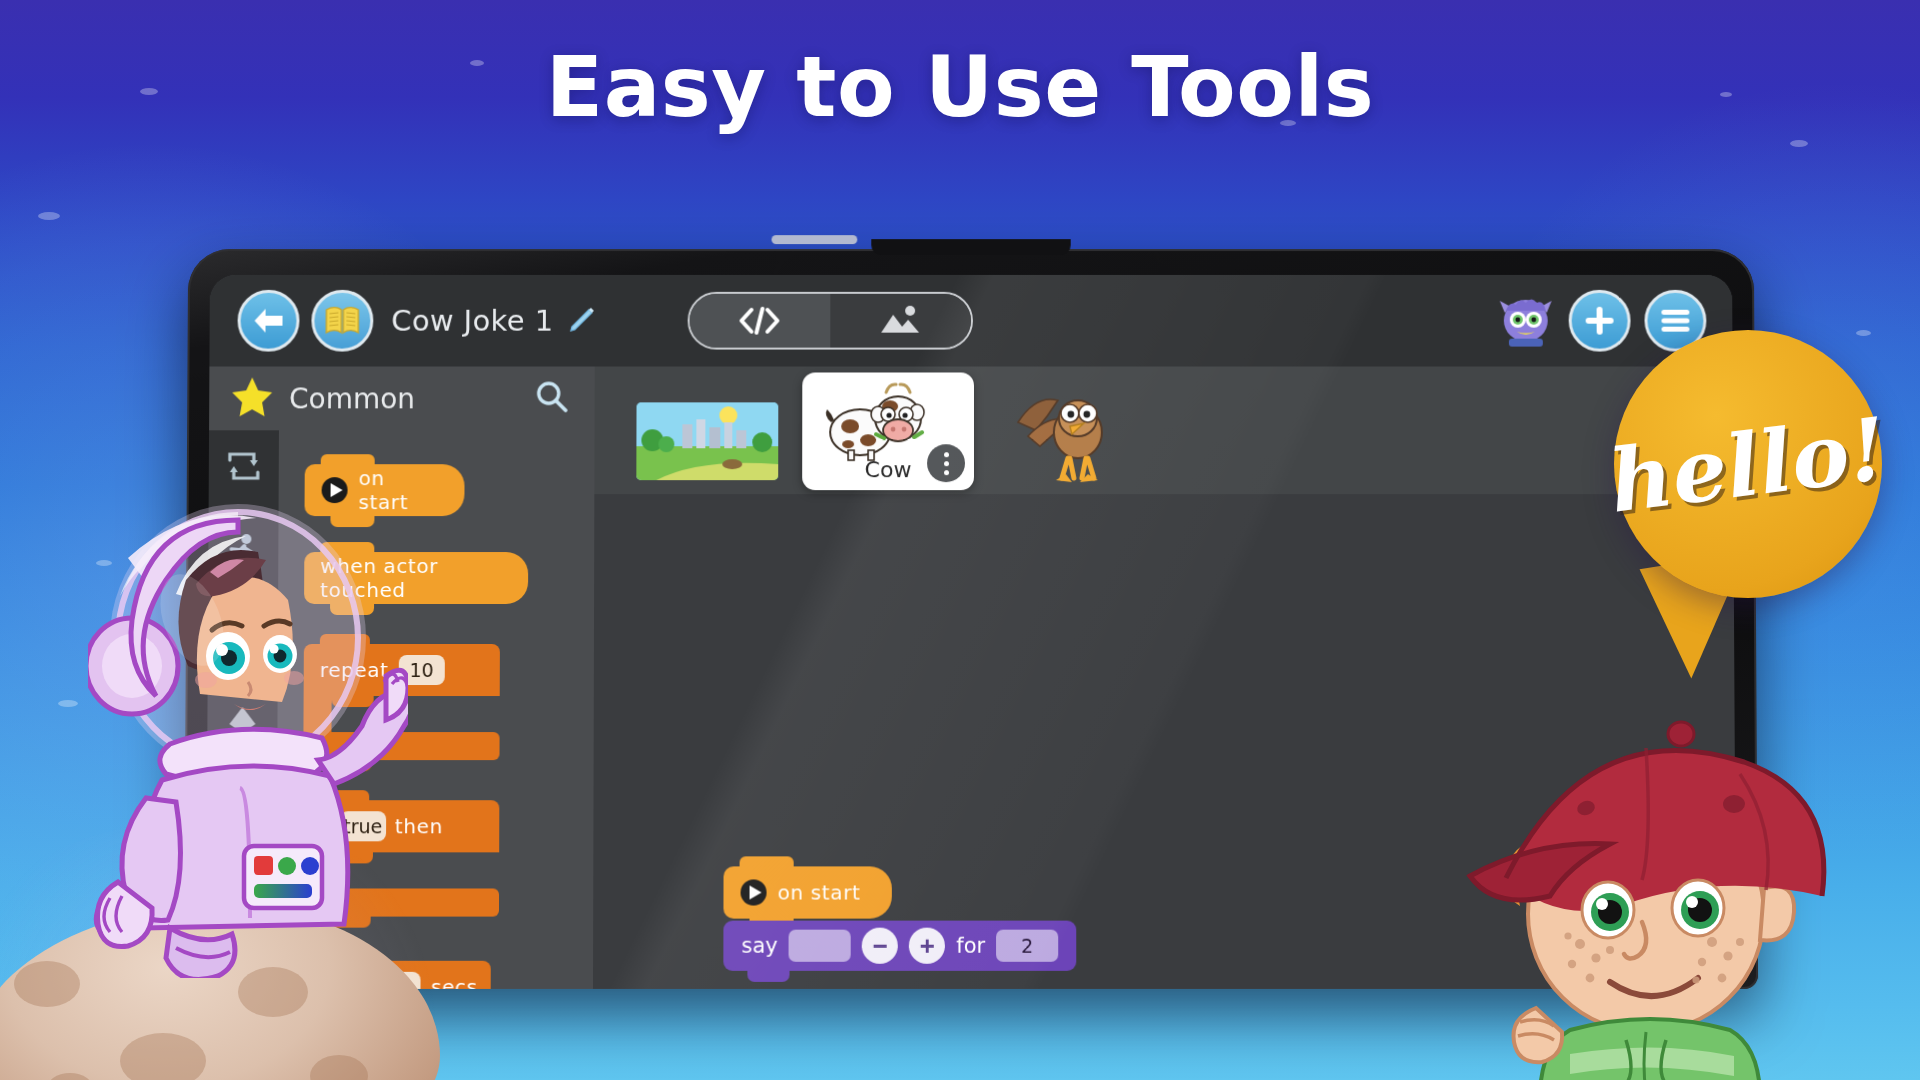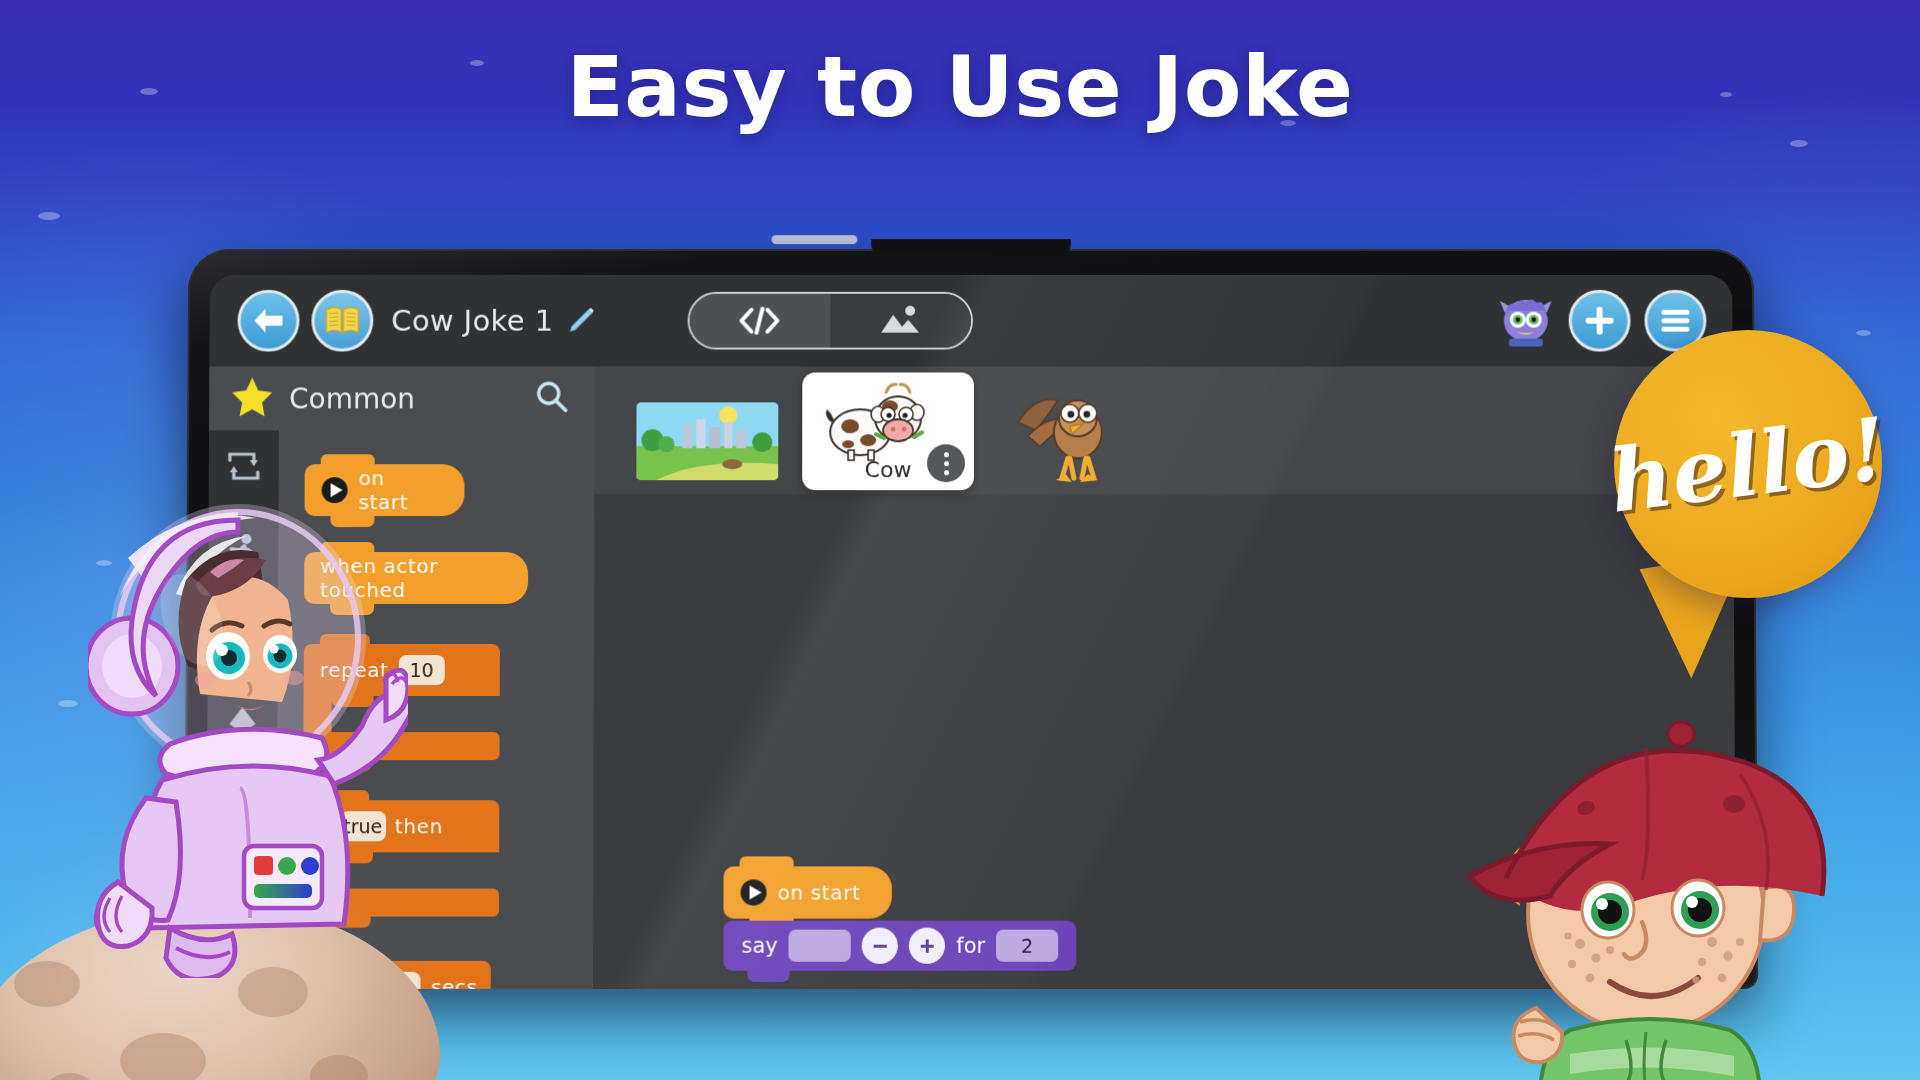--- a/index.html
+++ b/index.html
@@ -312,21 +312,21 @@
   <div class="star" style="left:38px;top:212px;width:22px;height:8px;"></div>
   <div class="star" style="left:96px;top:560px;width:16px;height:6px;"></div>
   <div class="star" style="left:58px;top:700px;width:20px;height:7px;"></div>
   <div class="star" style="left:1790px;top:140px;width:18px;height:7px;"></div>
   <div class="star" style="left:1856px;top:330px;width:15px;height:6px;"></div>
   <div class="star" style="left:1720px;top:92px;width:12px;height:5px;"></div>
   <div class="star" style="left:470px;top:60px;width:14px;height:6px;"></div>
   <div class="star" style="left:1280px;top:120px;width:16px;height:6px;"></div>
 </div>
 
-<div id="title">Easy to Use Joke</div>
+<div id="title">Easy to Use Tools</div>
 
 <div id="rock-glow"></div>
 <div id="rock">
   <div class="crater" style="left:44px;top:56px;width:66px;height:46px;"></div>
   <div class="crater" style="left:150px;top:128px;width:86px;height:56px;"></div>
   <div class="crater" style="left:268px;top:62px;width:70px;height:50px;"></div>
   <div class="crater" style="left:340px;top:150px;width:58px;height:42px;"></div>
   <div class="crater" style="left:212px;top:48px;width:36px;height:24px;"></div>
   <div class="crater" style="left:76px;top:168px;width:48px;height:34px;"></div>
 </div>

